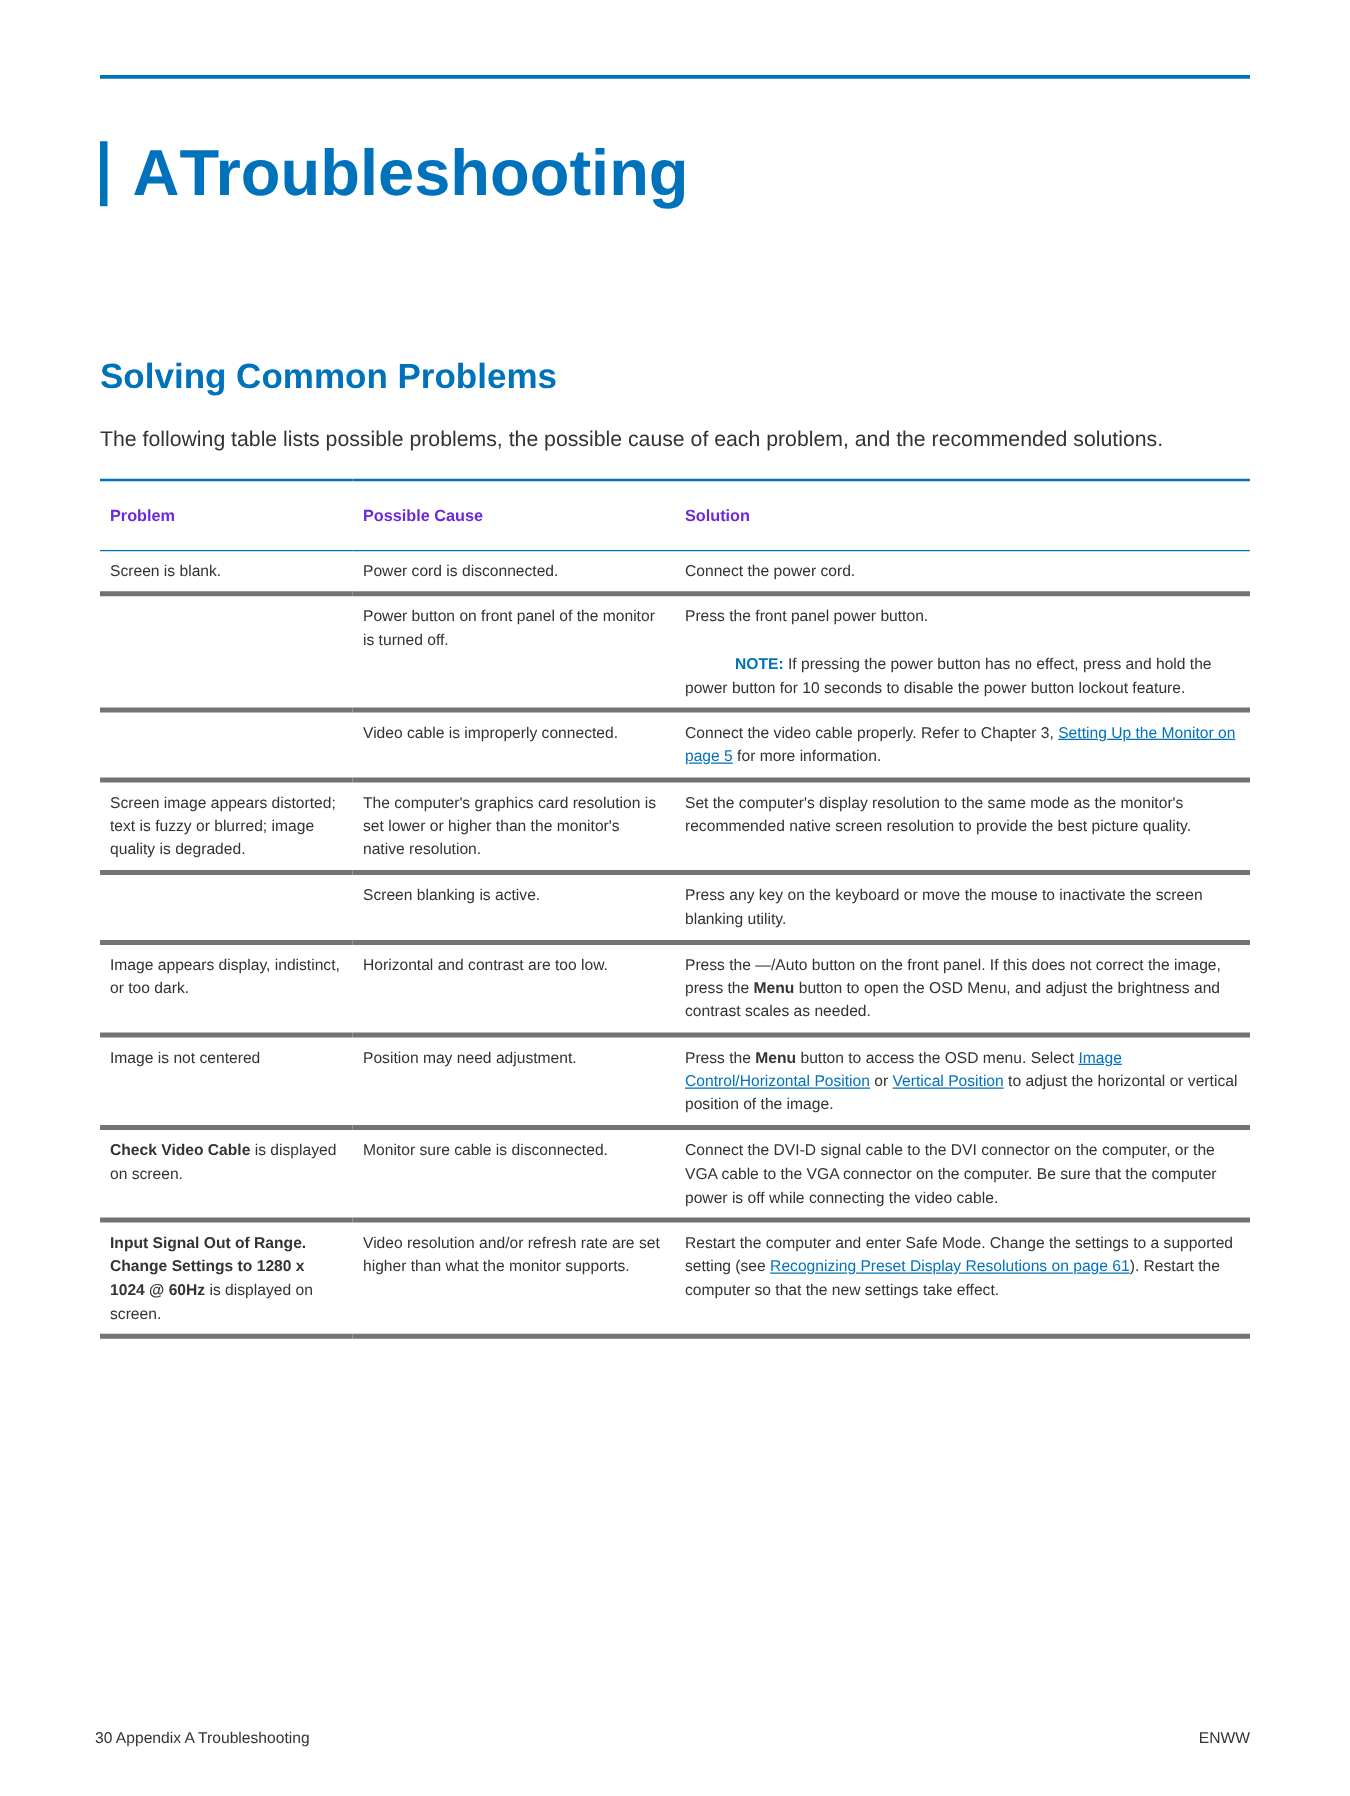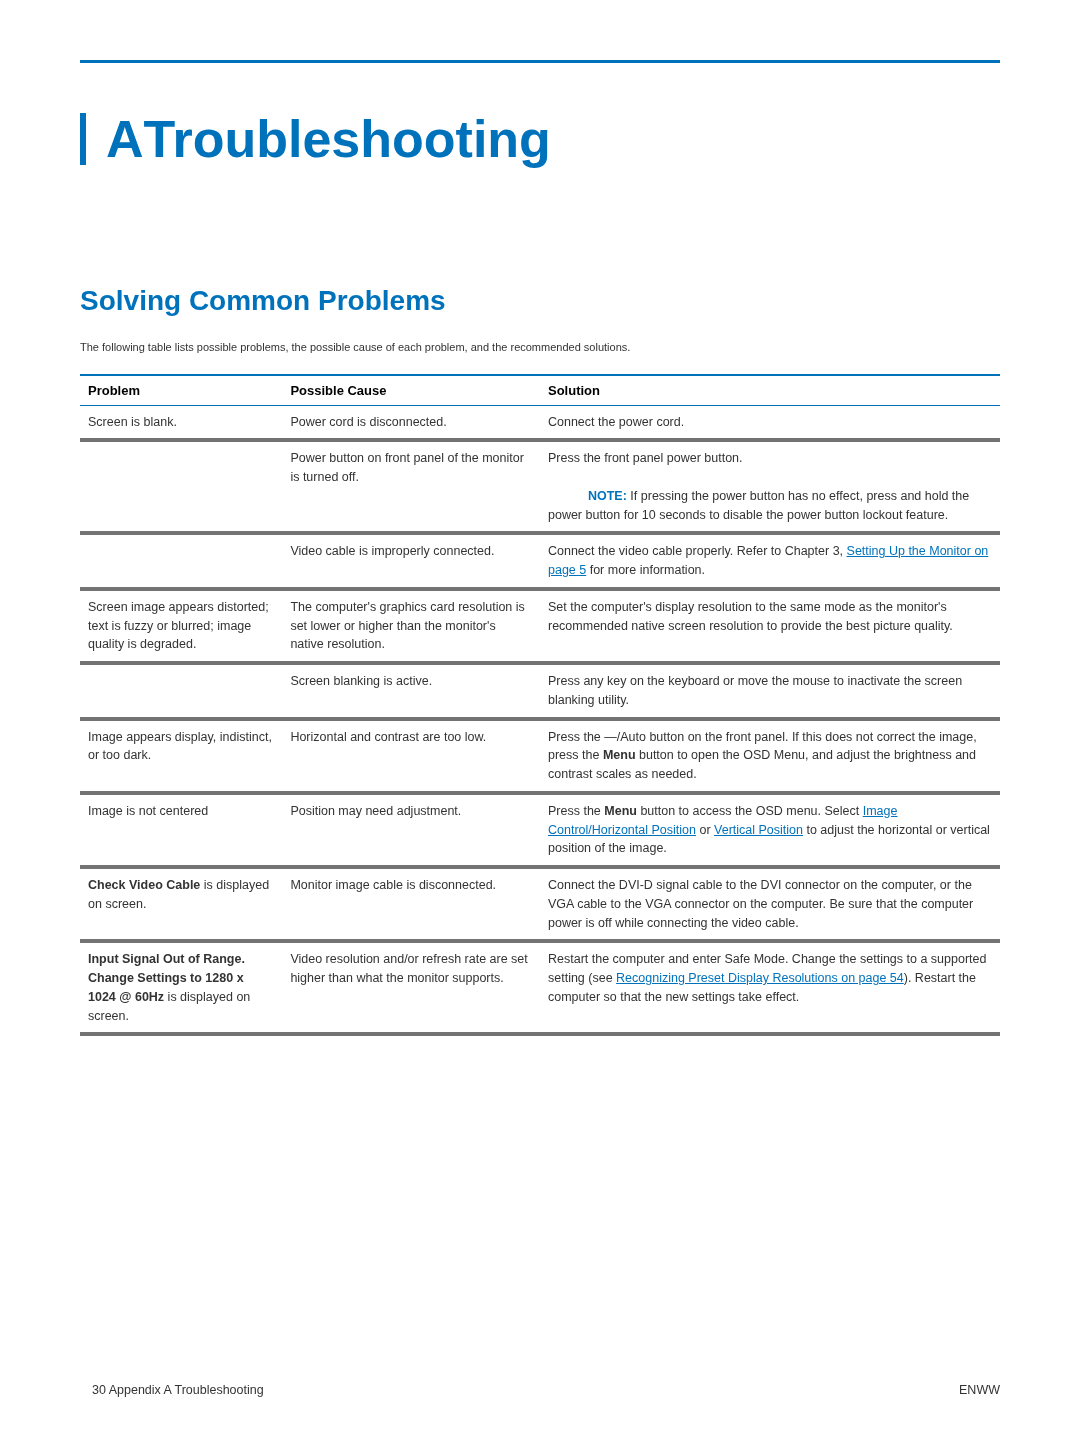--- a/index.html
+++ b/index.html
@@ -49,43 +49,43 @@
     }
 
     .section-title {
       font-size: 28px;
       font-weight: bold;
       color: #0072bc;
       margin-bottom: 22px;
     }
 
     .intro-text {
-      font-size: 11px;
+      font-size: 17px;
       color: #333;
       margin-bottom: 18px;
       line-height: 1.5;
     }
 
     .table-container {
       width: 100%;
       border-collapse: collapse;
       margin-bottom: 40px;
     }
 
     .table-header-row {
       border-top: 2px solid #0072bc;
       border-bottom: 1px solid #0072bc;
     }
 
     .table-header-row th {
       font-weight: bold;
       font-size: 13px;
-      padding: 7px 8px;
+      padding: 20px 8px;
       text-align: left;
-      color: #000000;
+      color: #6d28d9;
     }
 
     .table-body tr {
       border-bottom: 4px solid #737373;
       vertical-align: top;
     }
 
     .table-body td {
       padding: 7px 8px;
       font-size: 12.5px;
@@ -109,21 +109,21 @@
       text-decoration: underline;
     }
 
     .bold-text {
       font-weight: bold;
     }
 
     .footer {
       position: absolute;
       bottom: 40px;
-      left: 92px;
+      left: 76px;
       right: 80px;
       display: flex;
       justify-content: space-between;
       font-size: 12.5px;
       color: #333;
     }
 
     .top-border-line {
       height: 3px;
       background: #0072bc;
@@ -208,29 +208,29 @@
       <tr>
         <td class="col-problem">Image is not centered</td>
         <td class="col-cause">Position may need adjustment.</td>
         <td class="col-solution">
           Press the <span class="bold-text">Menu</span> button to access the OSD menu. Select <span class="link-text">Image Control/Horizontal Position</span> or <span class="link-text">Vertical Position</span> to adjust the horizontal or vertical position of the image.
         </td>
       </tr>
 
       <tr>
         <td class="col-problem"><span class="bold-text">Check Video Cable</span> is displayed on screen.</td>
-        <td class="col-cause">Monitor image cable is disconnected.</td>
+        <td class="col-cause">Monitor sure cable is disconnected.</td>
         <td class="col-solution">Connect the DVI-D signal cable to the DVI connector on the computer, or the VGA cable to the VGA connector on the computer. Be sure that the computer power is off while connecting the video cable.</td>
       </tr>
 
       <tr>
         <td class="col-problem"><span class="bold-text">Input Signal Out of Range. Change Settings to 1280 x 1024 @ 60Hz</span> is displayed on screen.</td>
         <td class="col-cause">Video resolution and/or refresh rate are set higher than what the monitor supports.</td>
         <td class="col-solution">
-          Restart the computer and enter Safe Mode. Change the settings to a supported setting (see <span class="link-text">Recognizing Preset Display Resolutions on page 54</span>). Restart the computer so that the new settings take effect.
+          Restart the computer and enter Safe Mode. Change the settings to a supported setting (see <span class="link-text">Recognizing Preset Display Resolutions on page 61</span>). Restart the computer so that the new settings take effect.
         </td>
       </tr>
 
     </tbody>
   </table>
 
   <div class="footer">
     <span>30    Appendix A  Troubleshooting</span>
     <span>ENWW</span>
   </div>

